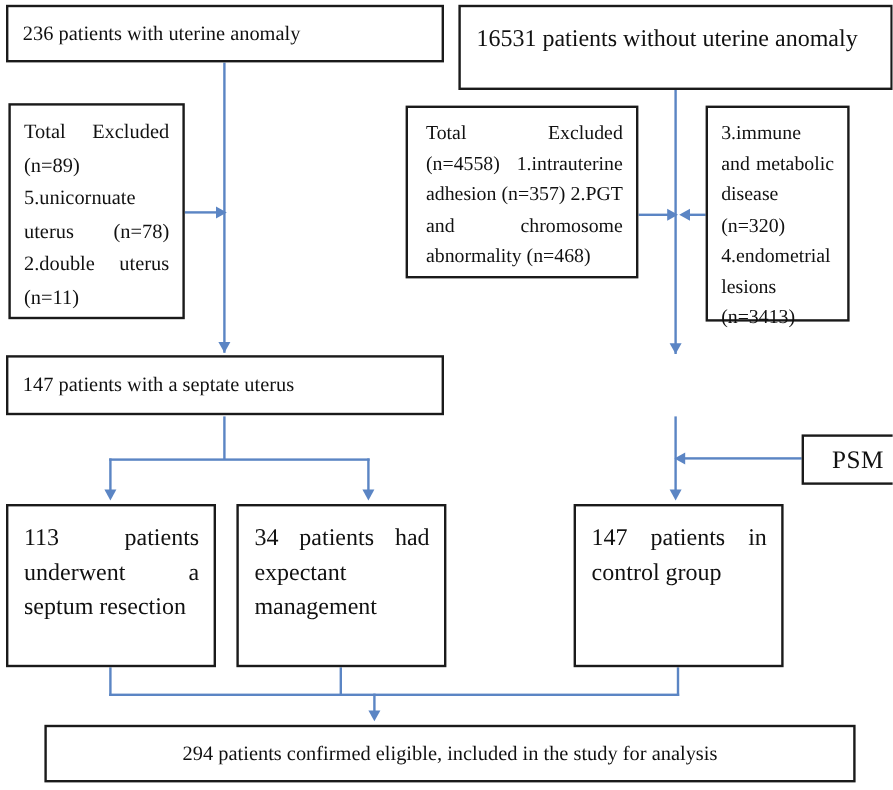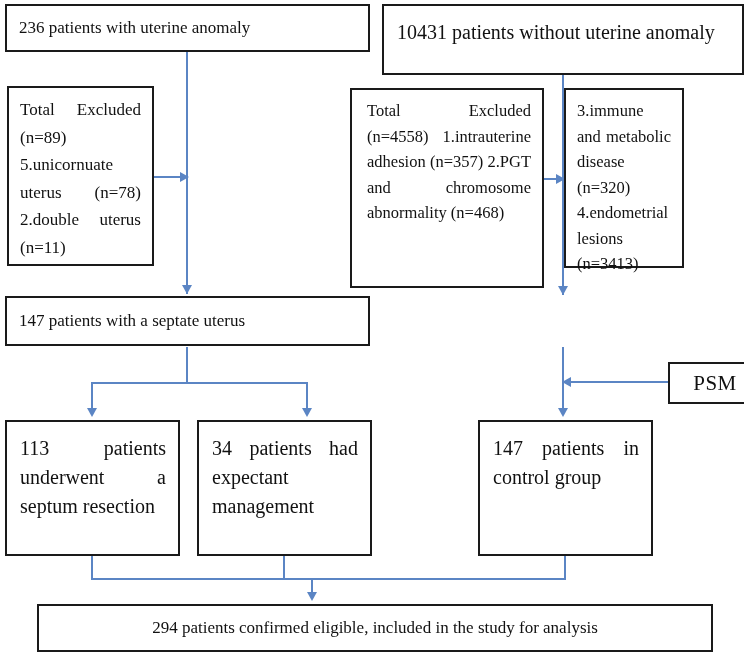--- a/index.html
+++ b/index.html
@@ -145,32 +145,32 @@
   <div class="ln vl" style="left:564px; top:556px; height:24px;"></div>
   <div class="ln hl" style="left:91px; top:578px; width:475px;"></div>
   <div class="ln vl" style="left:311px; top:578px; height:18px;"></div>
   <div class="arrow down" style="left:307px; top:592px;"></div>
 
   <div class="box single" style="left:5px; top:4px; width:365px; height:48px;">
     <span class="txt">236 patients with uterine anomaly</span>
   </div>
 
   <div class="box bignum" style="left:382px; top:4px; width:362px; height:71px;">
-    <span class="txt">10431 patients without uterine anomaly</span>
+    <span class="txt">16531 patients without uterine anomaly</span>
   </div>
 
   <div class="box para" style="left:7px; top:86px; width:147px; height:180px;">
     <span class="txt">Total Excluded (n=89) 5.unicornuate uterus (n=78) 2.double uterus (n=11)</span>
   </div>
 
-  <div class="box para tight" style="left:350px; top:88px; width:194px; height:200px;padding-left:15px;">
+  <div class="box para tight" style="left:338px; top:88px; width:194px; height:144px;padding-left:15px;">
     <span class="txt">Total Excluded (n=4558) 1.intrauterine adhesion (n=357) 2.PGT and chromosome abnormality (n=468)</span>
   </div>
 
-  <div class="box para tight" style="left:564px; top:88px; width:120px; height:180px;">
+  <div class="box para tight" style="left:588px; top:88px; width:120px; height:180px;">
     <span class="txt">3.immune and metabolic disease (n=320) 4.endometrial lesions (n=3413)</span>
   </div>
 
   <div class="box single" style="left:5px; top:296px; width:365px; height:50px;align-items:center;">
     <span class="txt">147 patients with a septate uterus</span>
   </div>
 
 
   <div class="box psm" style="left:668px; top:362px; width:90px; height:42px;">
     <span class="txt">PSM</span>

